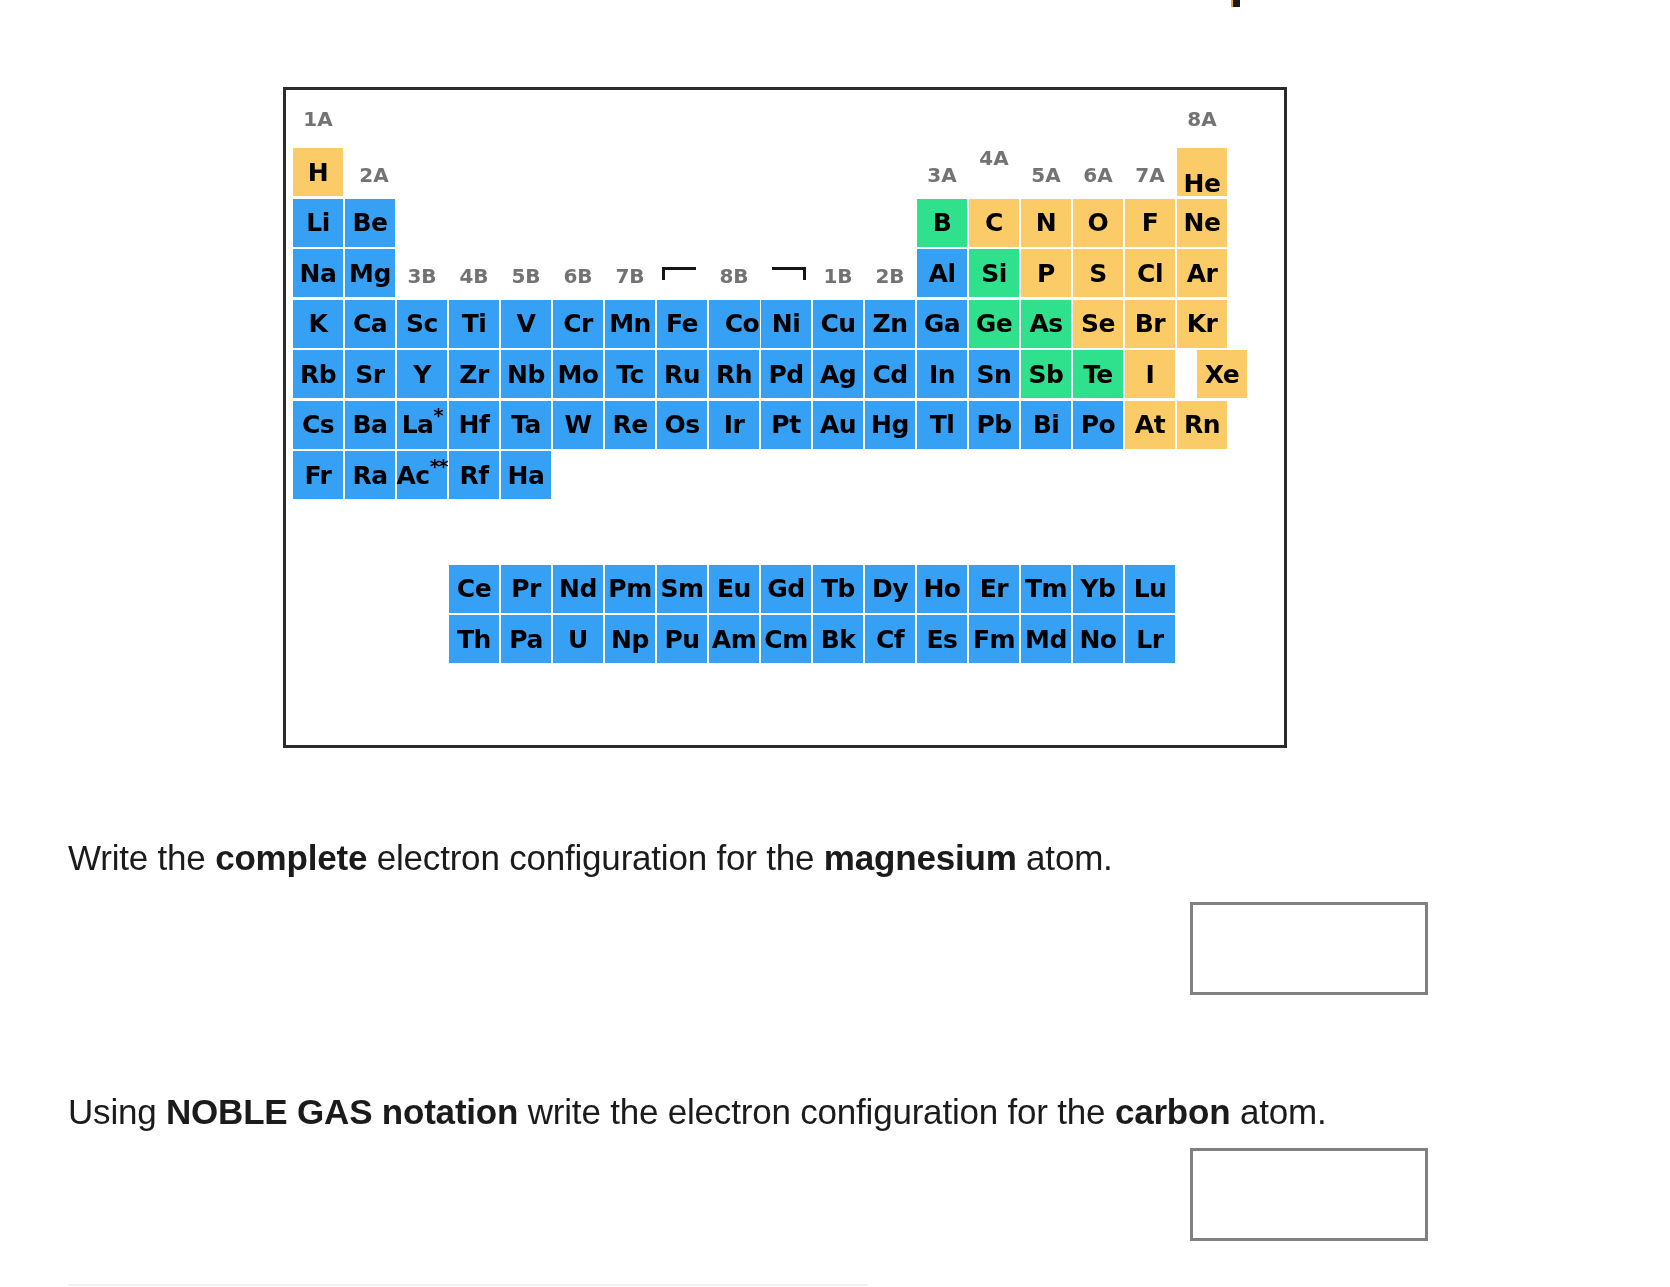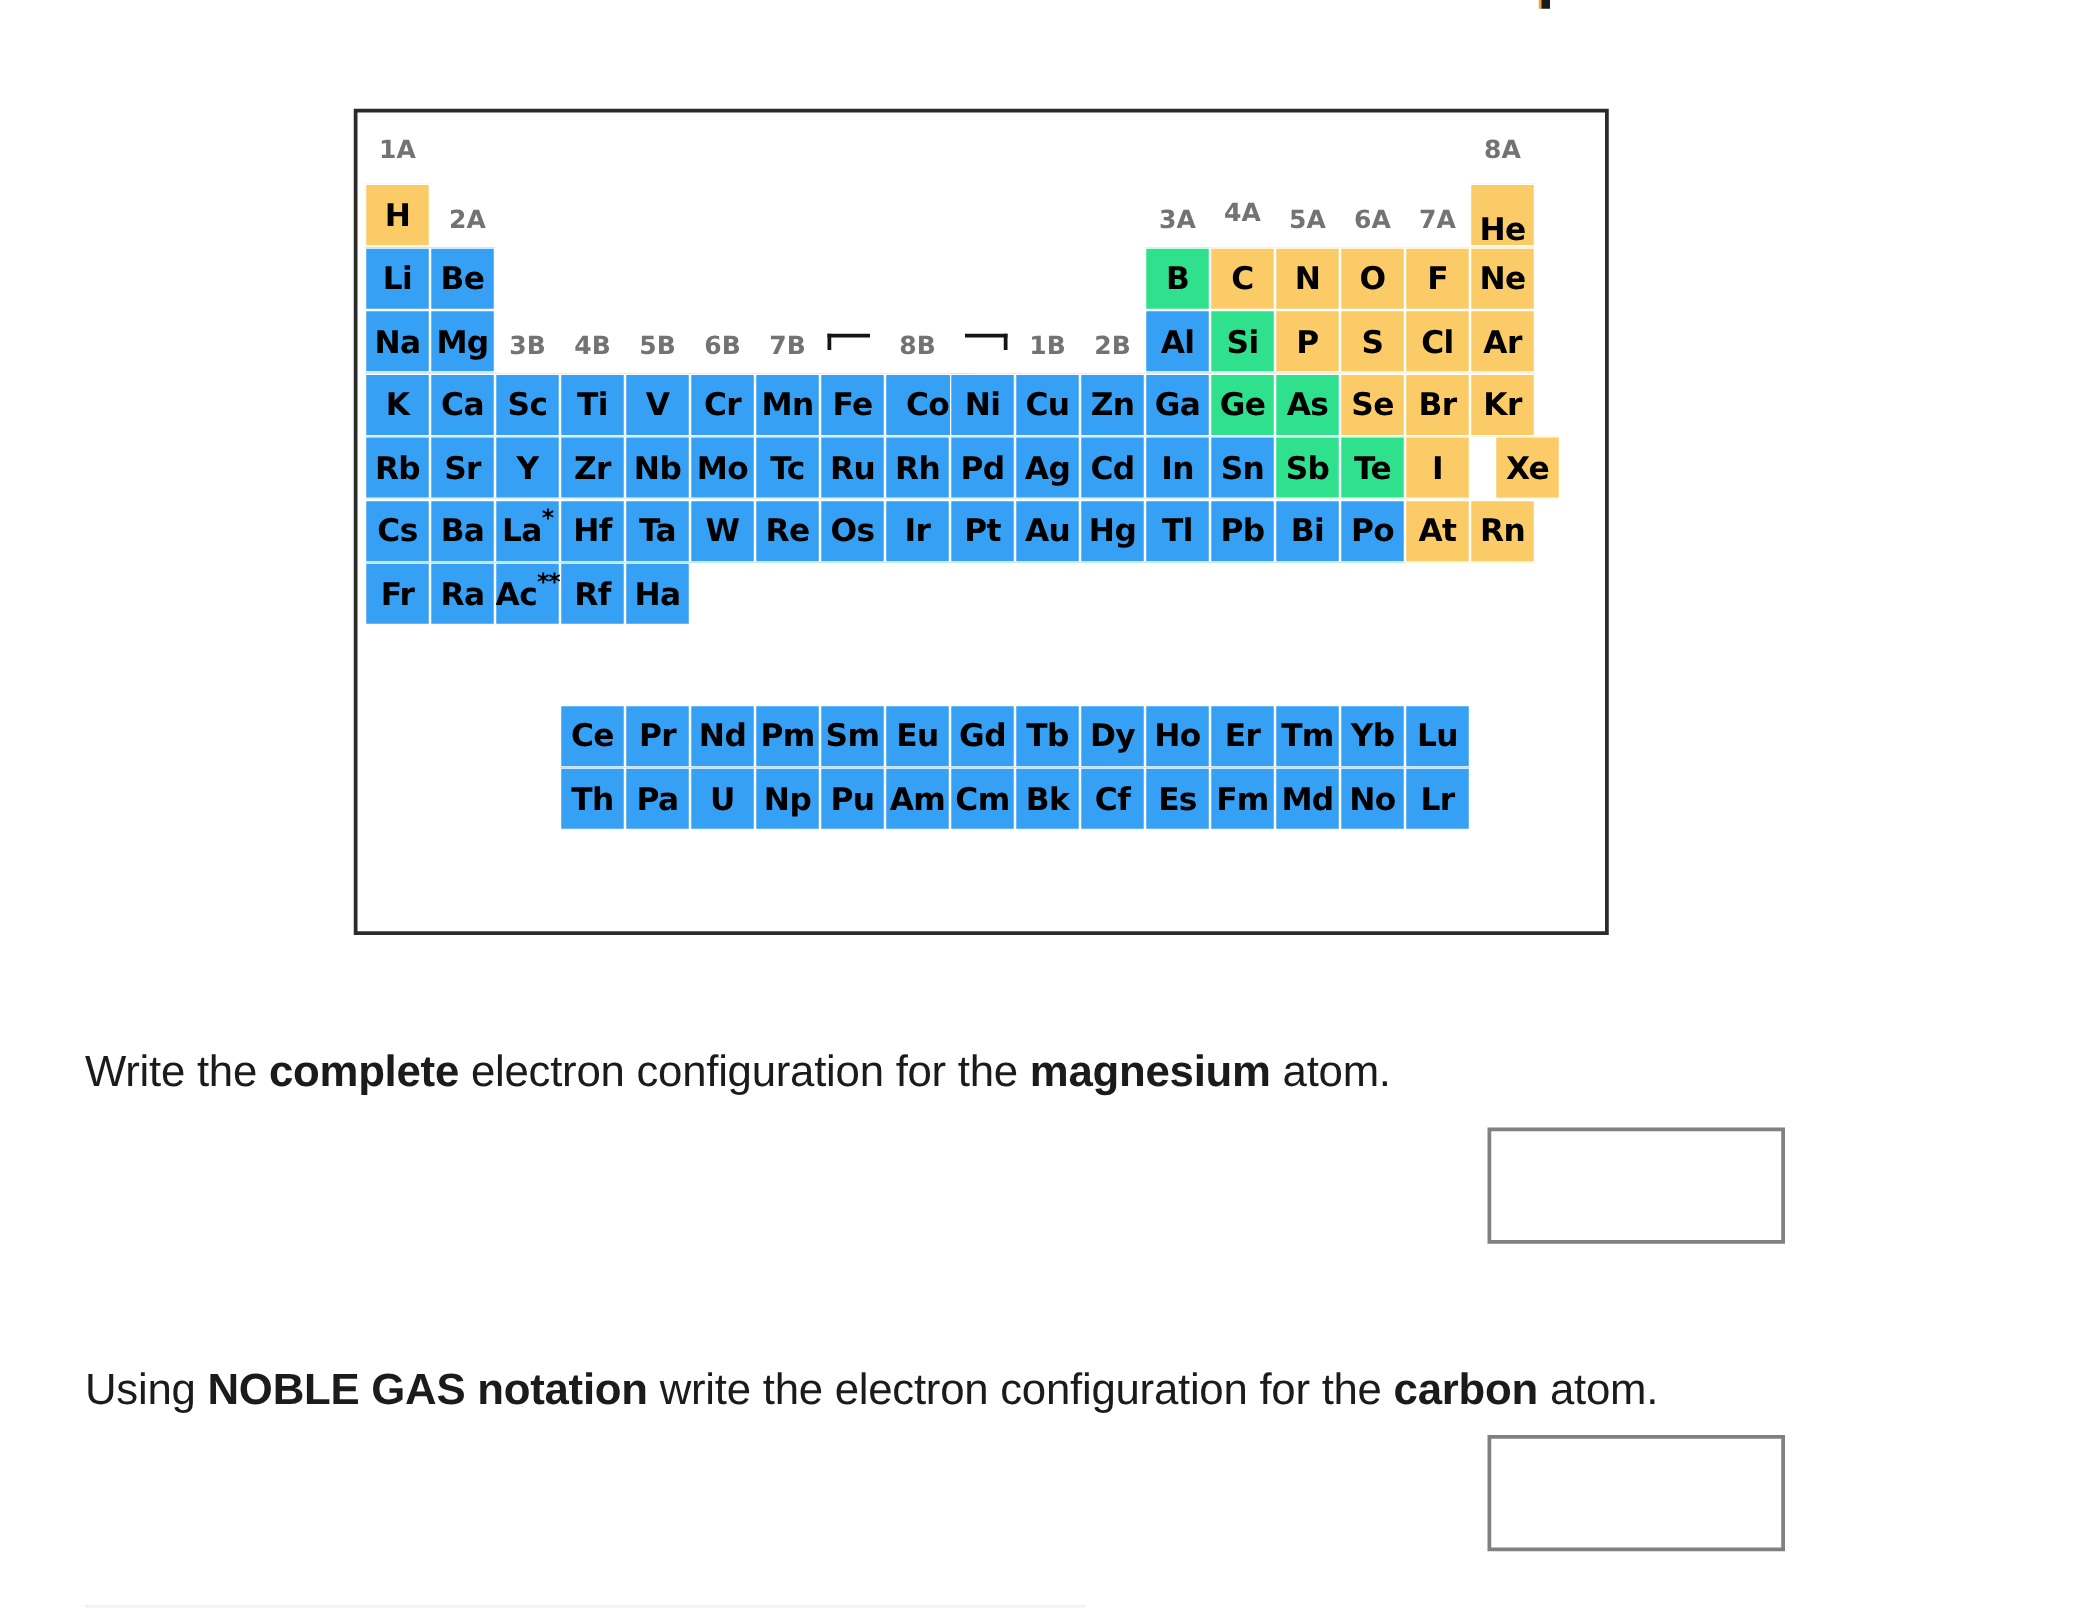--- a/index.html
+++ b/index.html
@@ -461,21 +461,21 @@
       <div class="pt-grouplabel" style="left: 62px; top: 73px; width: 52px; height: 24px;">2A</div>
       <div class="pt-grouplabel" style="left: 110px; top: 174px; width: 52px; height: 24px;">3B</div>
       <div class="pt-grouplabel" style="left: 162px; top: 174px; width: 52px; height: 24px;">4B</div>
       <div class="pt-grouplabel" style="left: 214px; top: 174px; width: 52px; height: 24px;">5B</div>
       <div class="pt-grouplabel" style="left: 266px; top: 174px; width: 52px; height: 24px;">6B</div>
       <div class="pt-grouplabel" style="left: 318px; top: 174px; width: 52px; height: 24px;">7B</div>
       <div class="pt-grouplabel" style="left: 422px; top: 174px; width: 52px; height: 24px;">8B</div>
       <div class="pt-grouplabel" style="left: 526px; top: 174px; width: 52px; height: 24px;">1B</div>
       <div class="pt-grouplabel" style="left: 578px; top: 174px; width: 52px; height: 24px;">2B</div>
       <div class="pt-grouplabel" style="left: 630px; top: 73px; width: 52px; height: 24px;">3A</div>
-      <div class="pt-grouplabel" style="left: 682px; top: 68px; width: 52px; height: 24px;">4A</div>
+      <div class="pt-grouplabel" style="left: 682px; top: 56px; width: 52px; height: 24px;">4A</div>
       <div class="pt-grouplabel" style="left: 734px; top: 73px; width: 52px; height: 24px;">5A</div>
       <div class="pt-grouplabel" style="left: 786px; top: 73px; width: 52px; height: 24px;">6A</div>
       <div class="pt-grouplabel" style="left: 838px; top: 73px; width: 52px; height: 24px;">7A</div>
       <div class="pt-grouplabel" style="left: 890px; top: 17px; width: 52px; height: 24px;">8A</div>
       <div class="pt-bracket left" style="left: 376px; top: 177px; width: 34px;"></div>
       <div class="pt-bracket right" style="left: 486px; top: 177px; width: 34px;"></div>
     </div>
 </div>
 
 <div class="question" id="q1-text" style="left:68px; top:838px;"><span>Write the </span><b>complete</b><span> electron configuration for the </span><b>magnesium</b><span> atom.</span></div>

